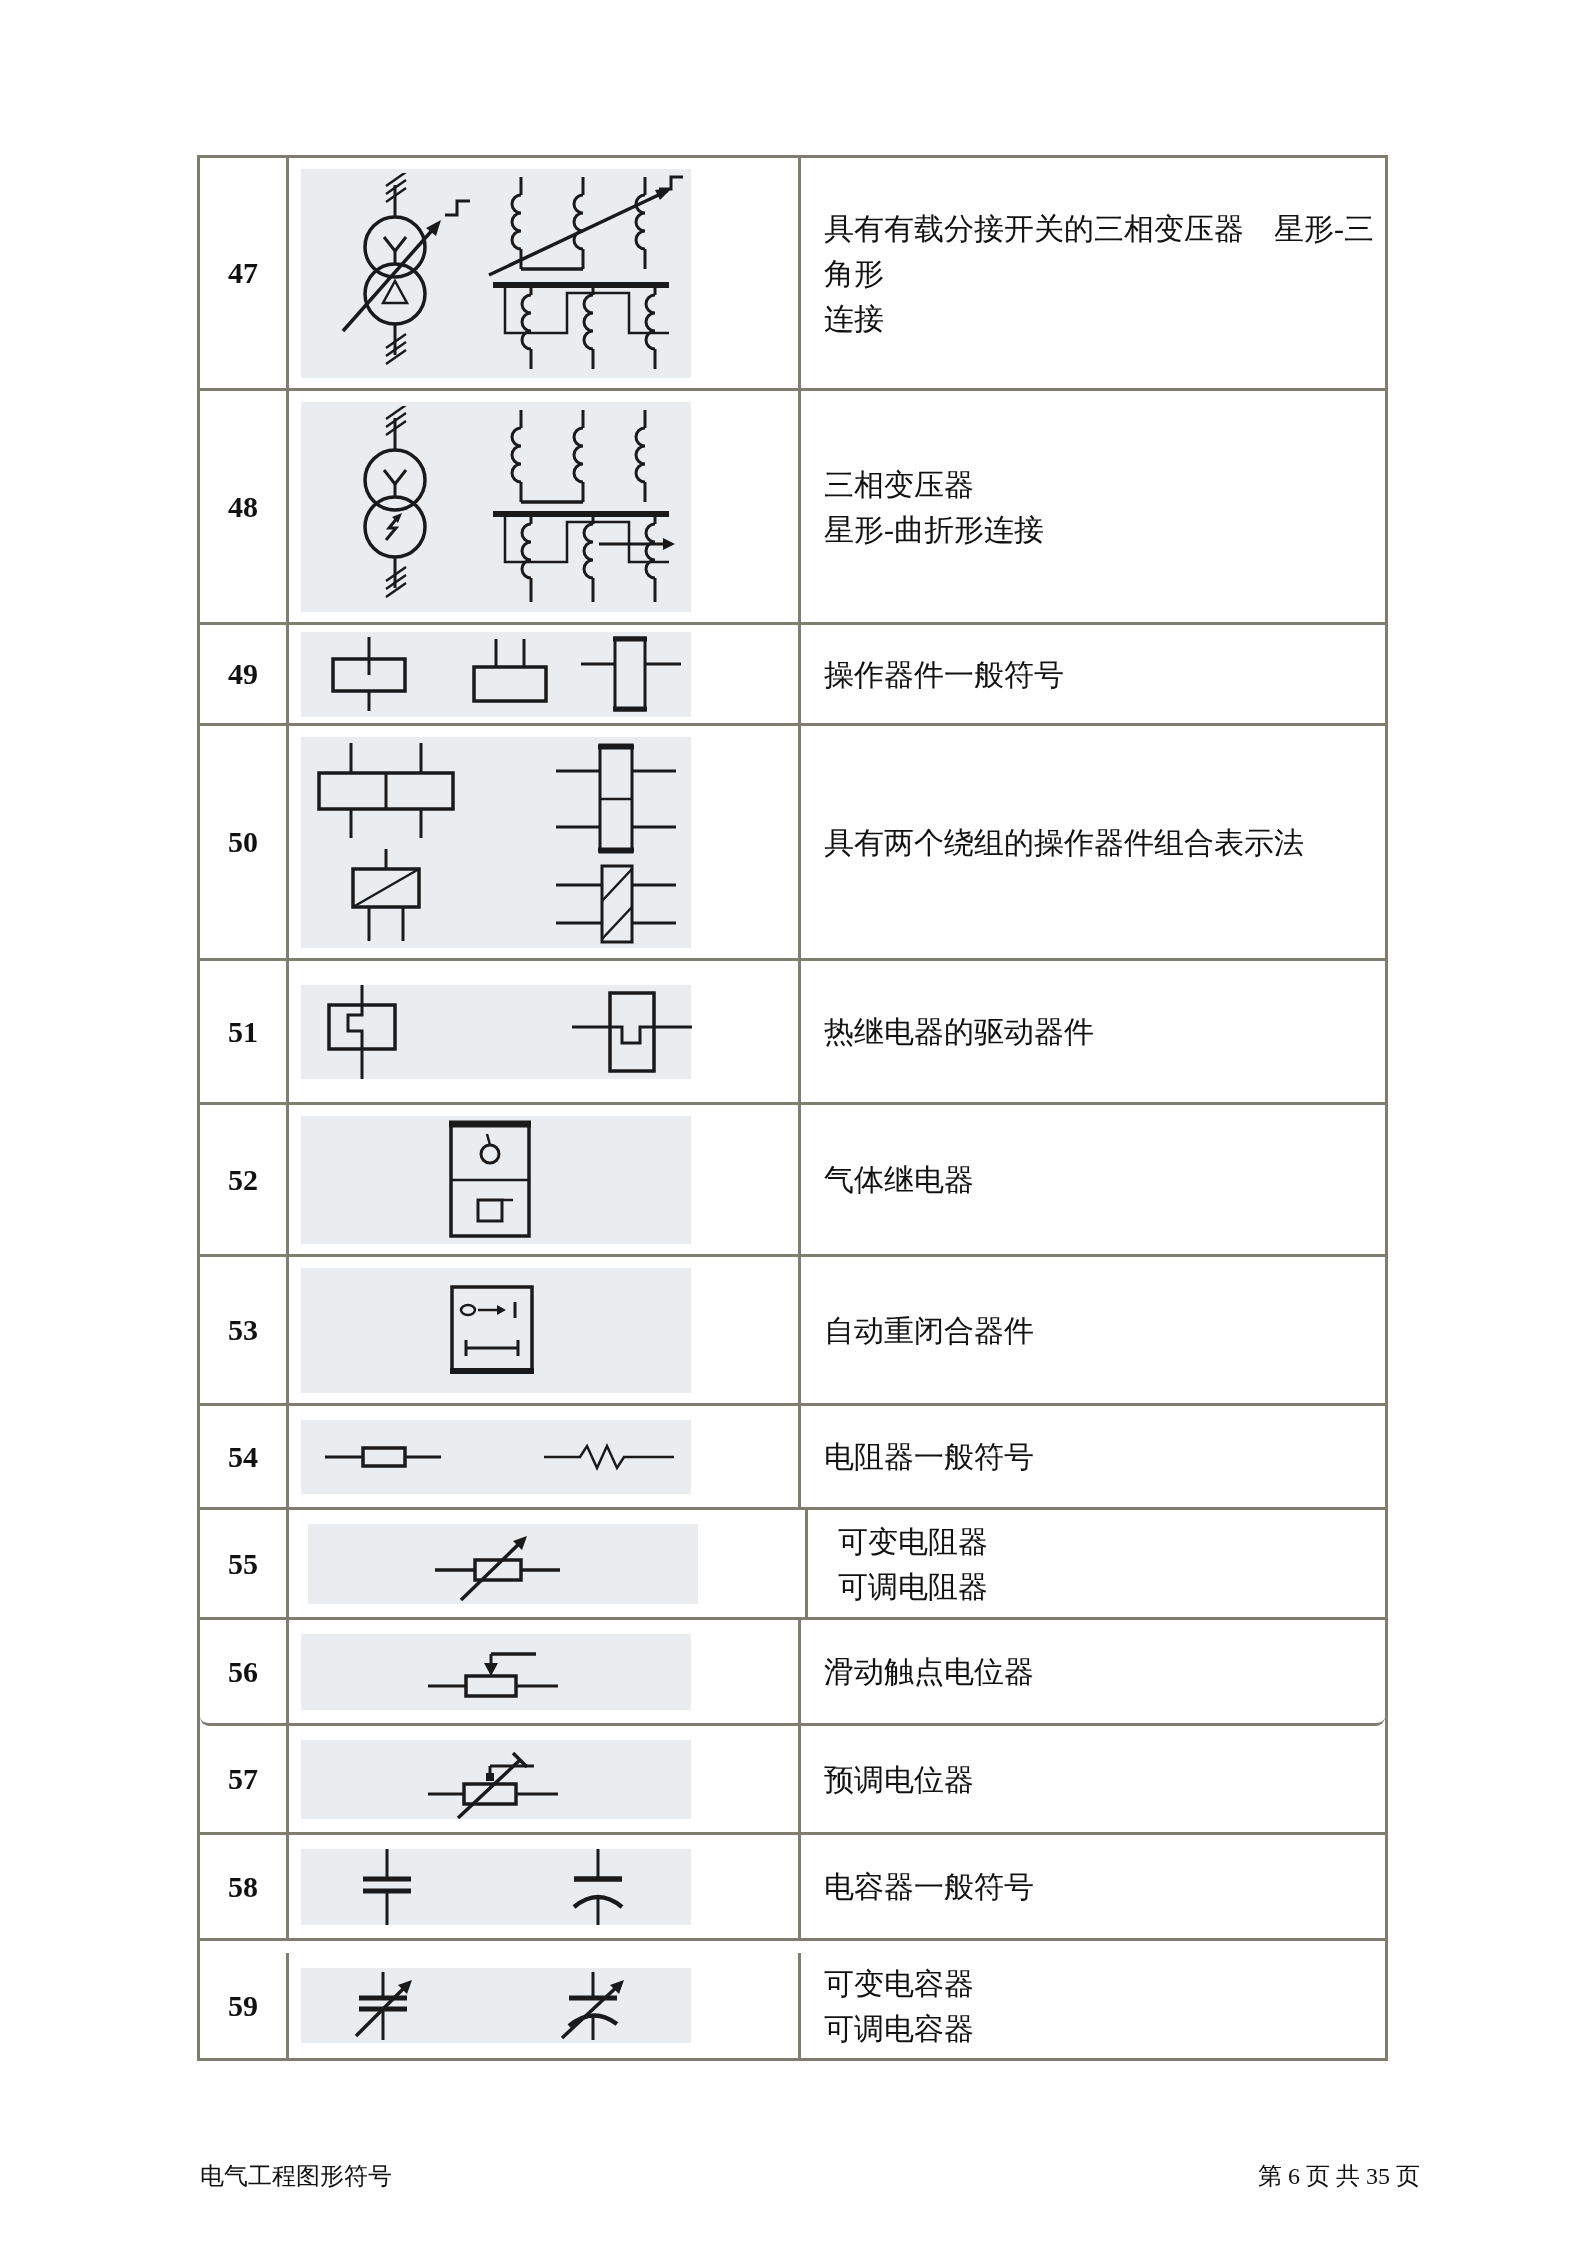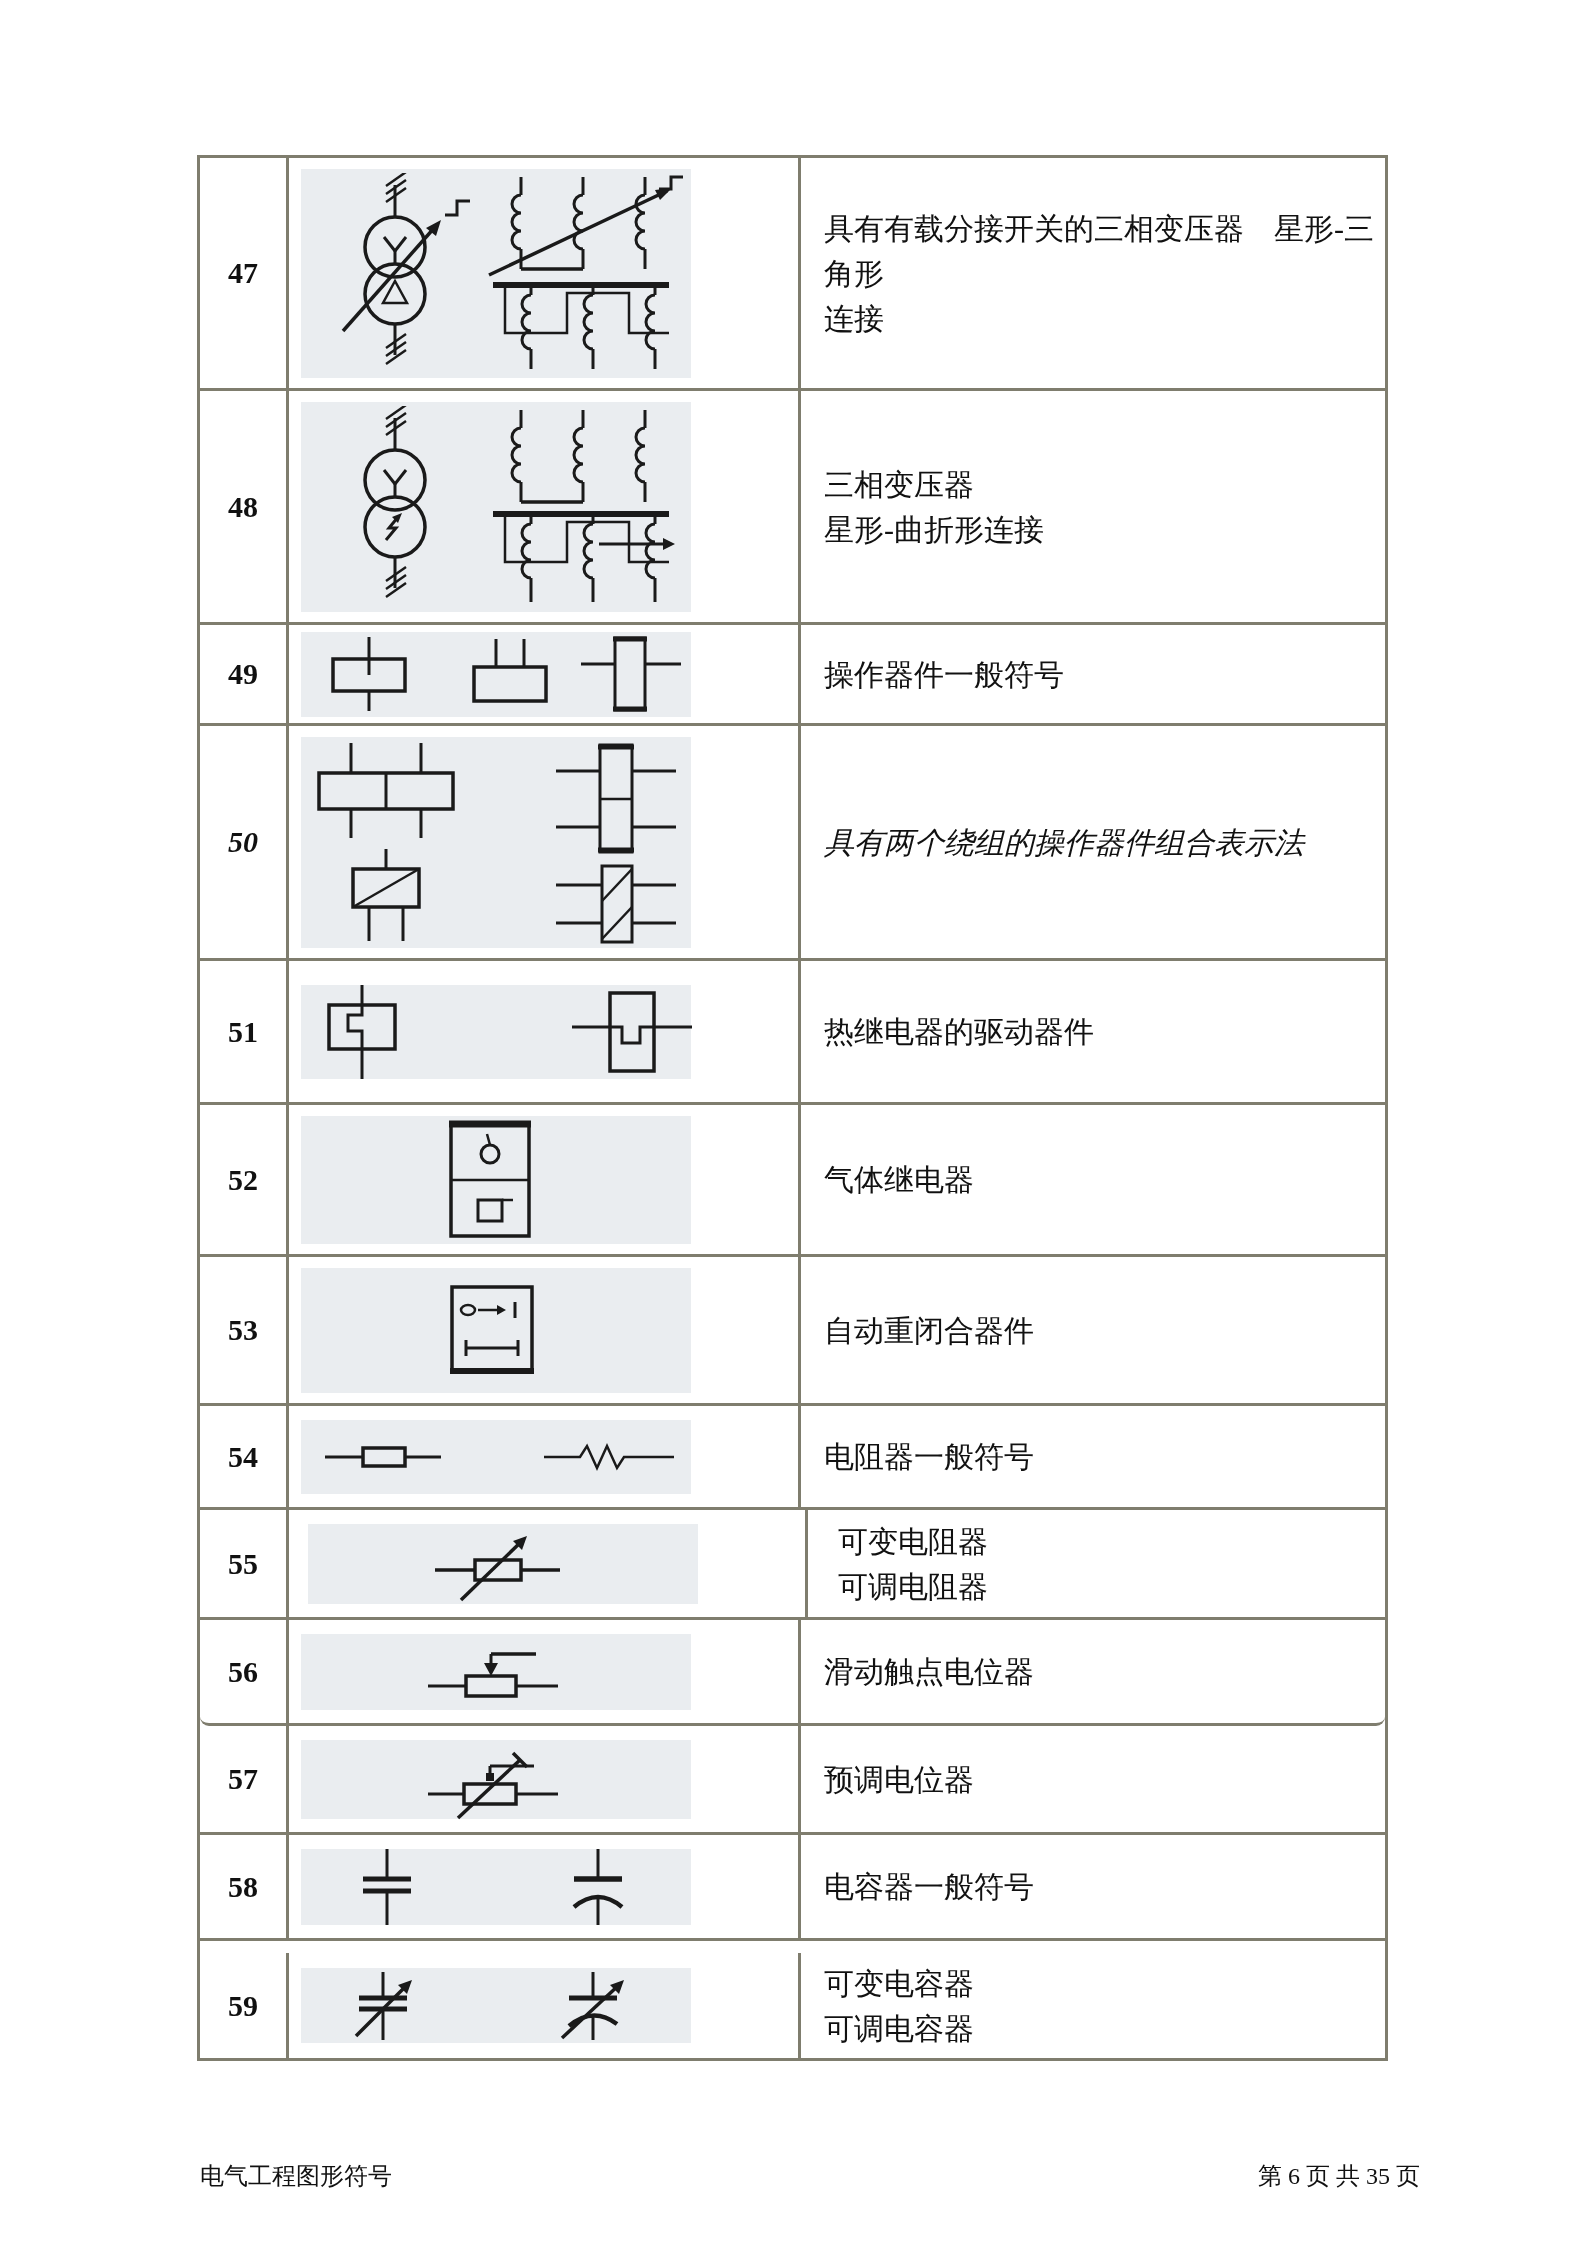--- a/index.html
+++ b/index.html
@@ -165,21 +165,21 @@
                 <line x1="32" y1="75" x2="66" y2="75" stroke-width="5"></line>
                 <line x1="0" y1="30" x2="34" y2="30" stroke-width="3"></line>
                 <line x1="64" y1="30" x2="100" y2="30" stroke-width="3"></line>
               </svg></div>
           </div>
         </div>
         <div class="cell desc">
           <div class="line">操作器件一般符号</div>
         </div>
       </div>
-      <div class="row" style="height: 235px; font-style: italic;">
+      <div class="row" style="height: 235px;">
         <div class="cell num">50</div>
         <div class="cell sym">
           <div class="patch" style="height:211px">
             <div class="glyph" style="left: 10px; top: 6px;"><svg width="150" height="95" viewBox="0 0 150 95" fill="none" stroke="#1a1a1a">
                 <rect x="8" y="30" width="134" height="36" stroke-width="3.5"></rect>
                 <line x1="75" y1="30" x2="75" y2="66" stroke-width="3"></line>
                 <line x1="40" y1="0" x2="40" y2="30" stroke-width="3"></line>
                 <line x1="110" y1="0" x2="110" y2="30" stroke-width="3"></line>
                 <line x1="40" y1="66" x2="40" y2="95" stroke-width="3"></line>
                 <line x1="110" y1="66" x2="110" y2="95" stroke-width="3"></line>

